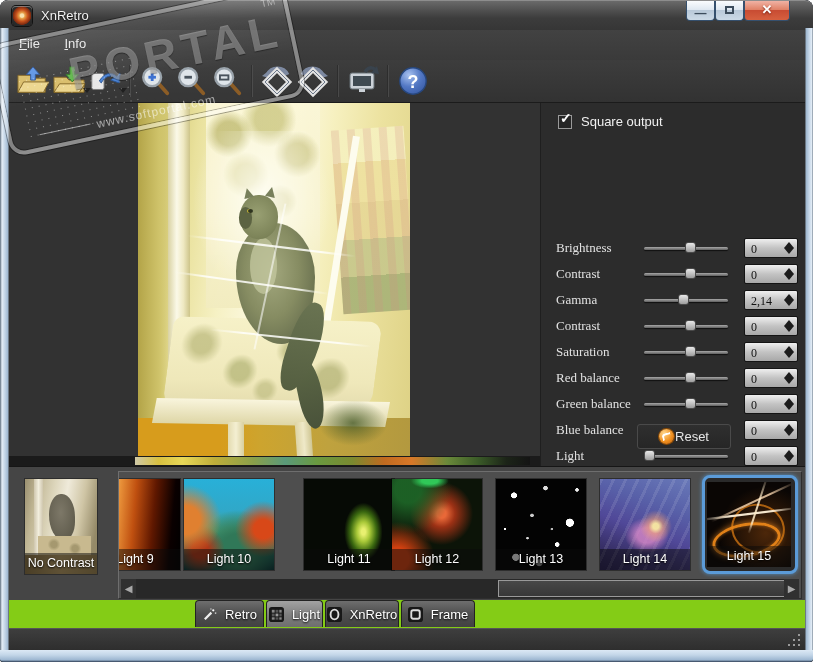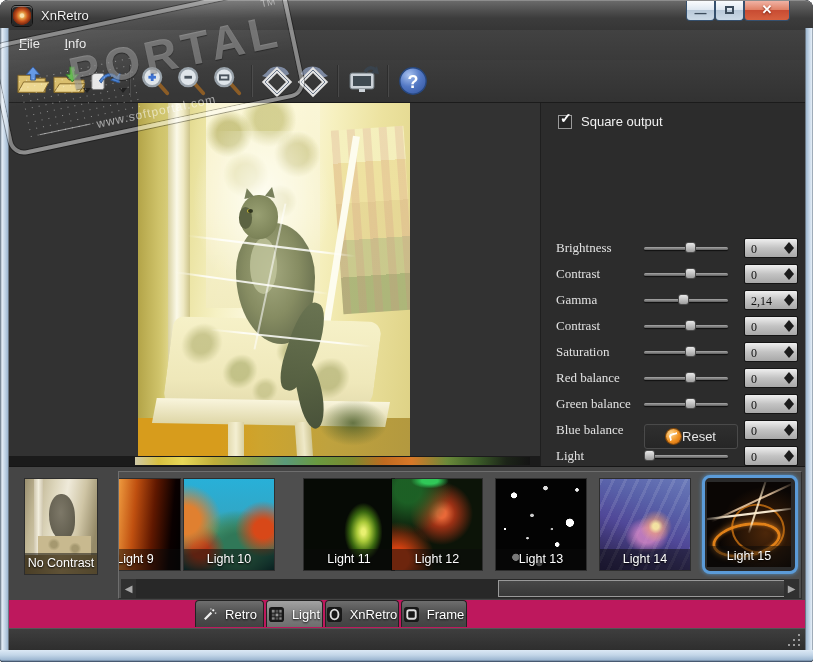--- a/index.html
+++ b/index.html
@@ -113,21 +113,21 @@
   .slider-thumb{position:absolute;top:-5px;width:11px;height:11px;border-radius:3px;
      background:linear-gradient(180deg,#e8e8e8,#9e9e9e);border:1px solid #4a4a4a;}
   .spinbox{position:absolute;left:203px;top:0;width:54px;height:20px;border:1px solid #141414;border-radius:2px;
      background:linear-gradient(180deg,#efefef,#c3c3c3 50%,#a8a8a8);}
   .spin-value{position:absolute;left:6px;top:3px;font-size:12px;color:#111;}
   .spin-up{position:absolute;right:3px;top:3px;width:0;height:0;border-left:5px solid transparent;border-right:5px solid transparent;border-bottom:6px solid #1c1c1c;}
   .spin-down{position:absolute;right:3px;bottom:3px;width:0;height:0;border-left:5px solid transparent;border-right:5px solid transparent;border-top:6px solid #1c1c1c;}
   .ctl-row.disabled .ctl-label{color:#7c7c7c;}
   .ctl-row.disabled .spin-value{color:#777;}
   .ctl-row.disabled .spinbox{background:linear-gradient(180deg,#d8d8d8,#b0b0b0 50%,#9a9a9a);}
-  .reset-btn{position:absolute;left:103px;top:321px;width:94px;height:25px;background:linear-gradient(180deg,#2f2f2f,#262626);
+  .reset-btn{position:absolute;left:96px;top:321px;width:94px;height:25px;background:linear-gradient(180deg,#2f2f2f,#262626);
      border:1px solid #4a4a4a;border-radius:3px;display:flex;align-items:center;justify-content:center;gap:1px;color:#e6e6e6;font-size:13px;}
   .reset-ico{width:15px;height:15px;border-radius:50%;position:relative;
      background:radial-gradient(circle at 35% 30%,#ffd890,#f09020 55%,#c05c08 100%);box-shadow:0 0 0 1px #8a4a06;}
   .reset-ico::after{content:"";position:absolute;left:3px;top:4px;width:7px;height:5px;border:2px solid #fff;border-bottom:none;border-right:none;border-radius:4px 0 0 0;transform:rotate(-15deg);}
 
   
   .bottombar{left:9px;top:466px;width:796px;height:134px;background:#454545;border-top:1px solid #161616;}
   .no-thumb{position:absolute;left:16px;top:12px;width:72px;height:95px;outline:1px solid rgba(0,0,0,.35);overflow:hidden;}
   .no-thumb div{position:absolute;}
   .no-base{inset:0;background:linear-gradient(100deg,#9a8f70 0,#c0b694 15%,#ddd6bc 35%,#efeada 50%,#cfc5a5 70%,#958a68 90%);}
@@ -188,29 +188,29 @@
   .l15-s3{left:60%;top:-8%;width:2px;height:70%;background:linear-gradient(180deg,transparent,rgba(255,235,200,.85) 40% 80%,transparent);transform:rotate(18deg);}
 
   
   .hscroll{position:absolute;left:2px;right:2px;top:107px;height:19px;background:#282828;}
   .hs-btn{position:absolute;top:0;width:15px;height:19px;background:#303030;color:#a8a8a8;font-size:10px;line-height:19px;text-align:center;}
   .hs-left{left:0;}
   .hs-right{right:0;}
   .hs-thumb{position:absolute;left:377px;width:292px;top:1px;height:17px;background:linear-gradient(180deg,#484848,#383838);border:1px solid #9a9a9a;}
 
   
-  .tabsbar{left:9px;top:600px;width:796px;height:28px;background:#be185d;text-decoration:underline;}
+  .tabsbar{left:9px;top:600px;width:796px;height:28px;background:#84cc16;text-decoration:underline;}
   .tab{position:absolute;top:0;height:27px;border:1px solid #222;border-bottom:none;border-radius:4px 4px 0 0;
      background:linear-gradient(180deg,#6e6e6e,#4e4e4e 50%,#424242);display:flex;align-items:center;justify-content:center;gap:8px;
      color:#fff;font-size:13px;text-shadow:0 1px 2px #000;}
   .tab.active{background:linear-gradient(180deg,#a2a2a2,#7e7e7e 55%,#6e6e6e);}
   .tab-retro{left:186px;width:69px;}
   .tab-light{left:257px;width:57px;}
   .tab-vignette{left:316px;width:74px;}
-  .tab-frame{left:392px;width:66px;}
+  .tab-frame{left:392px;width:74px;}
 
   
   .statusbar{left:9px;top:628px;width:796px;height:22px;background:linear-gradient(180deg,#3e3e3e,#2e2e2e);border-top:1px solid #555;}
   .grip{position:absolute;right:4px;bottom:3px;width:13px;height:13px;
      background:
       radial-gradient(circle 1.5px at 11px 11px,#999 55%,transparent 60%),
       radial-gradient(circle 1.5px at 11px 6px,#999 55%,transparent 60%),
       radial-gradient(circle 1.5px at 6px 11px,#999 55%,transparent 60%),
       radial-gradient(circle 1.5px at 11px 1px,#999 55%,transparent 60%),
       radial-gradient(circle 1.5px at 6px 6px,#999 55%,transparent 60%),

